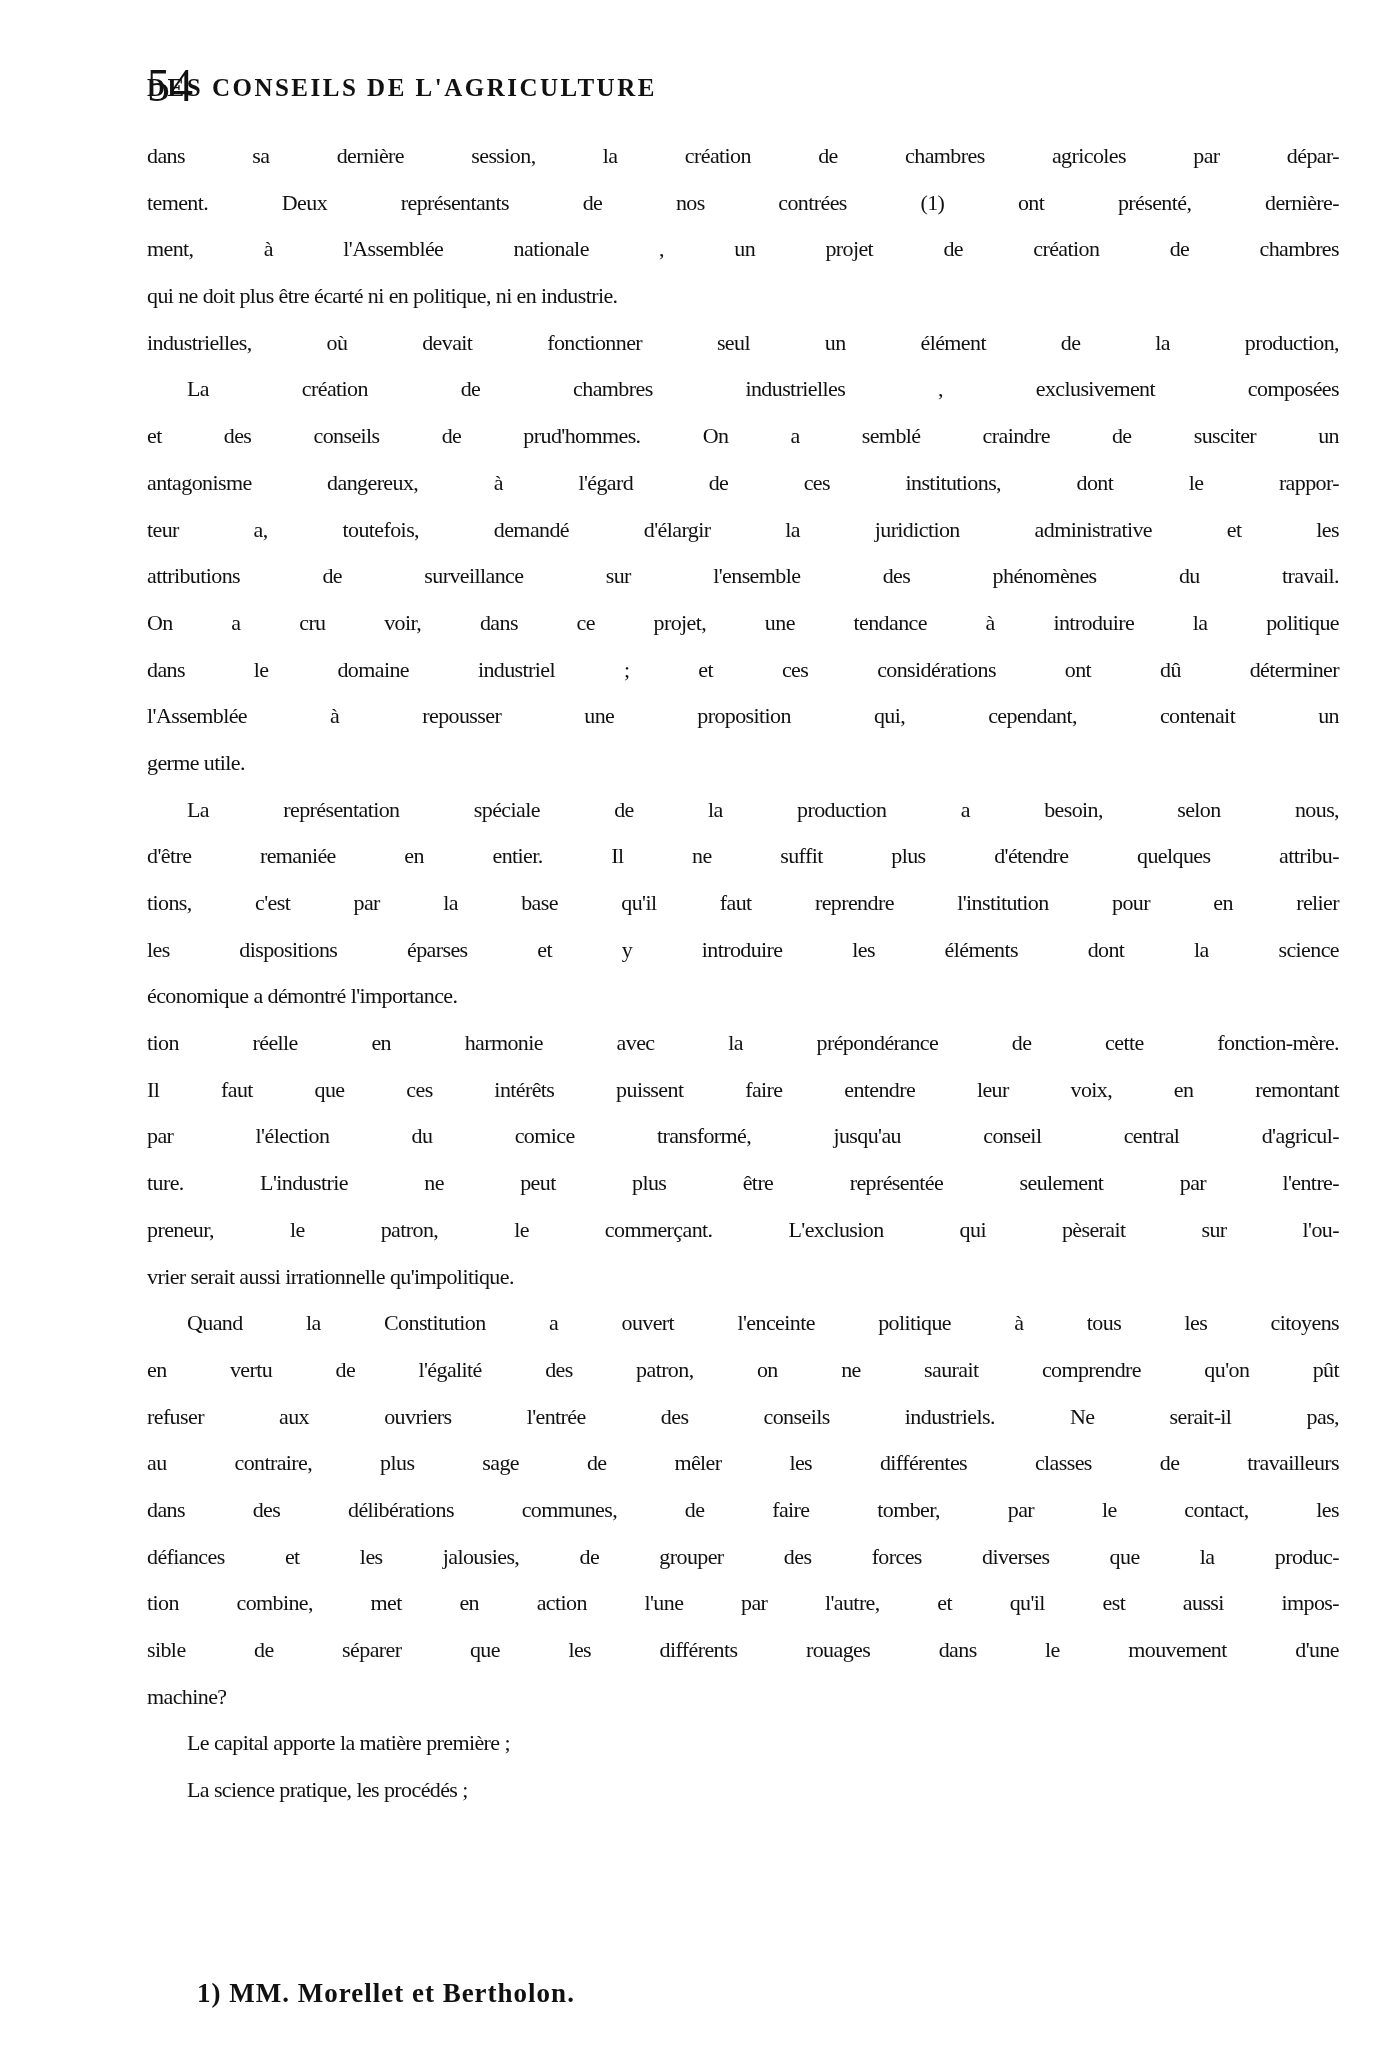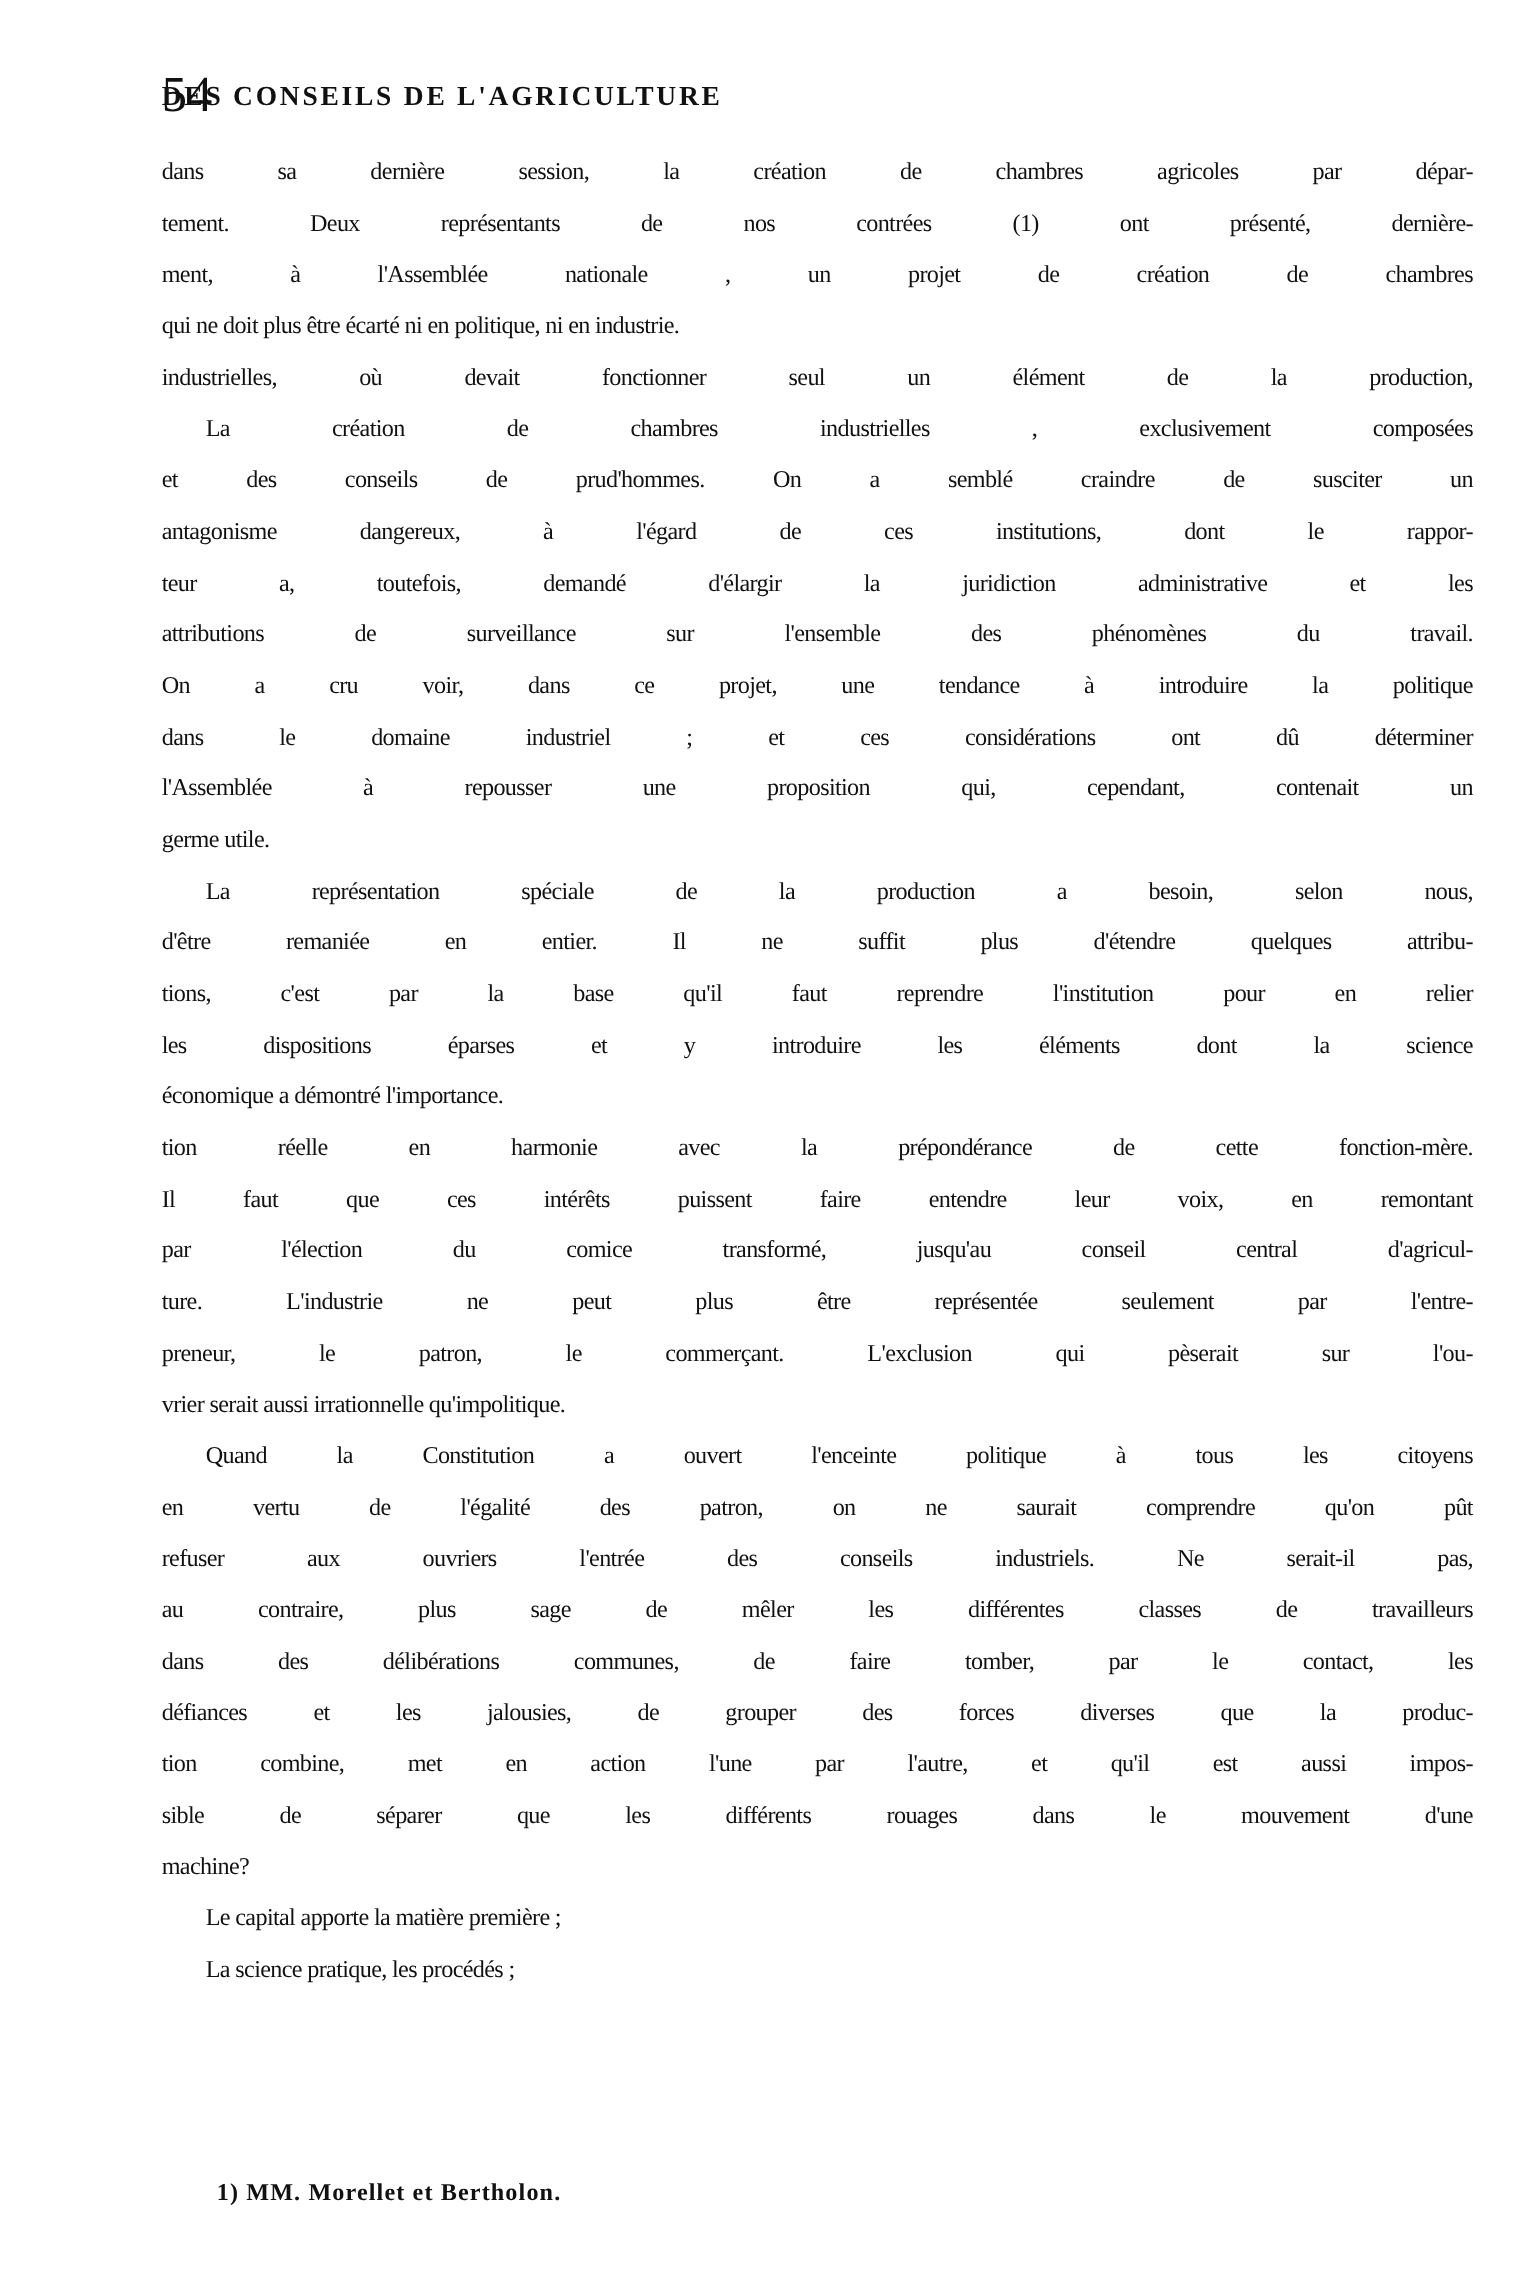--- a/index.html
+++ b/index.html
@@ -9,21 +9,21 @@
   .header { position: absolute; left: 147px; top: 66px; width: 1192px; height: 40px; }
   .page-number { position: absolute; left: 0; top: 0; font-size: 46px; line-height: 40px; }
   .running-title { position: absolute; left: 0; right: 0; top: 2px; text-align: left;
                    font-size: 25px; letter-spacing: 2.5px; line-height: 40px; font-weight: bold; }
   .body-text { position: absolute; left: 147px; top: 133px; width: 1192px; }
   .line { height: 46.7px; line-height: 46.7px; font-size: 22px; white-space: nowrap;
           text-align: justify; text-align-last: justify; transform-origin: left center;
           letter-spacing: -0.6px; }
   .line.indent { padding-left: 40px; }
   .line.last { text-align-last: left; }
-  .footnote { position: absolute; left: 197px; top: 1975px; font-size: 22px; line-height: 36px;
+  .footnote { position: absolute; left: 197px; top: 1975px; font-size: 27px; line-height: 36px;
               font-weight: bold; letter-spacing: 1px; }
 </style>
 </head>
 <body>
 
 <div class="page">
   <div class="header">
     <span class="page-number">54</span>
     <div class="running-title">DES CONSEILS DE L'AGRICULTURE</div>
   </div>

